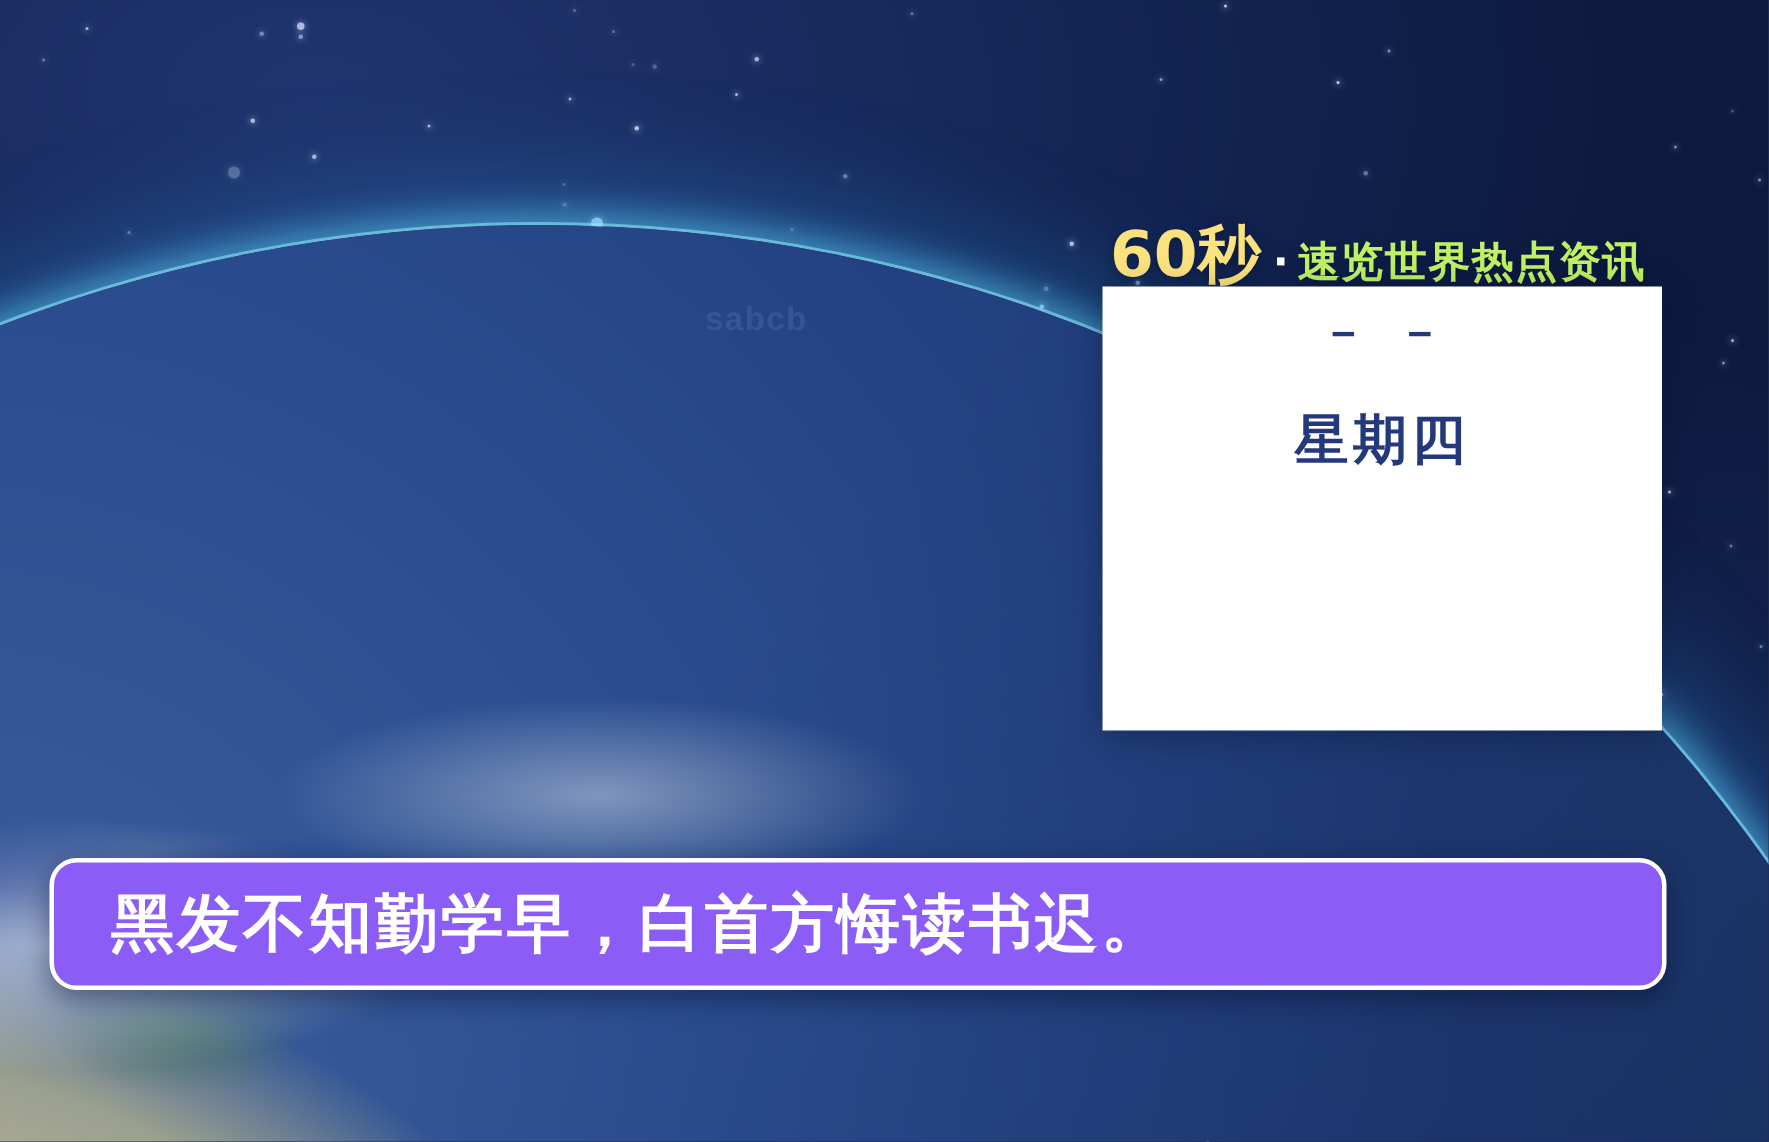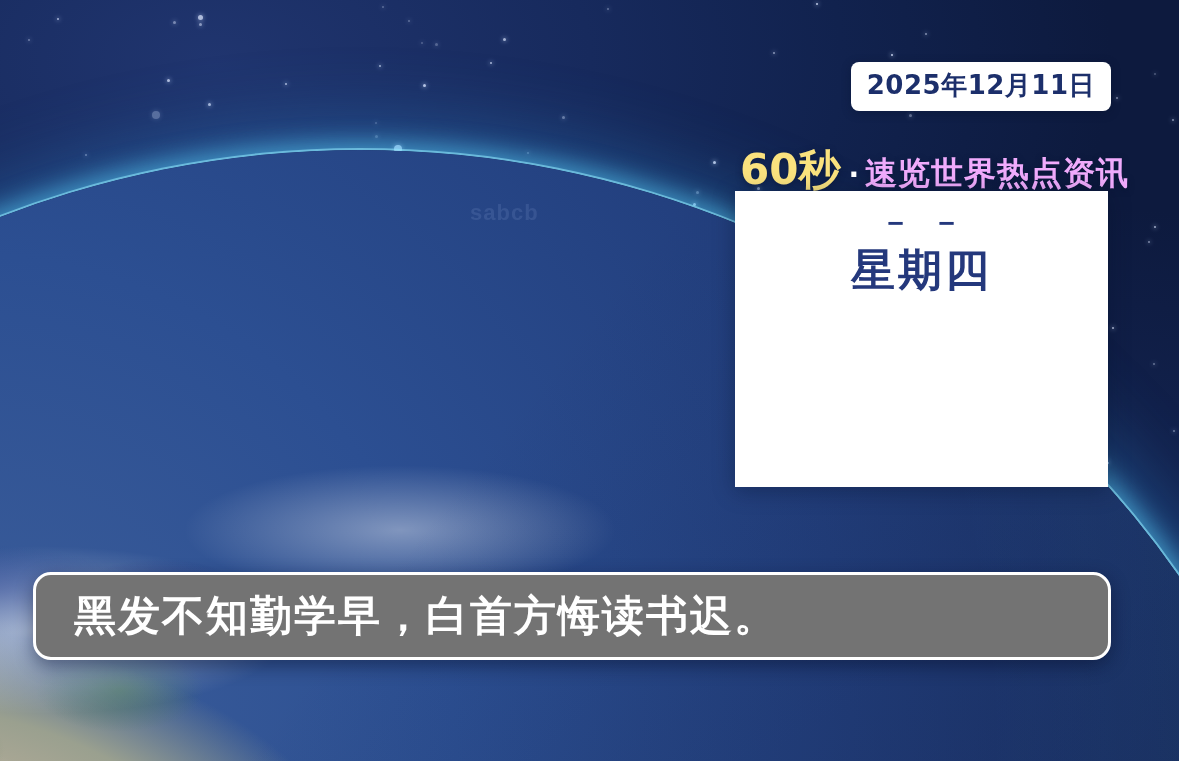--- a/index.html
+++ b/index.html
@@ -145,21 +145,21 @@
   }
   .tag-60{
     color:#FAE27E; font-size:42px; font-weight:700;
     text-shadow:0 2px 6px rgba(8,18,48,.5);
   }
   .tag-dot{
     color:#FFFFFF; font-size:28px; font-weight:700;
     margin:0 6px 0 8px;
   }
   .tag-text{
-    color:#f0abfc; font-size:32px; font-weight:700;
+    color:#bef264; font-size:28px; font-weight:700;
     letter-spacing:1px;
     text-shadow:0 2px 6px rgba(8,18,48,.5);
   }
 
   
   .info-card{
     position:absolute; left:735px; top:191px;
     width:373px; height:296px;
     background:#ffffff;
     z-index:8;
@@ -169,33 +169,33 @@
     box-shadow:0 4px 20px rgba(5,14,40,.35);
     font-family:"DejaVu Sans","Liberation Sans",sans-serif;
   }
   .issue-row{
     display:flex; align-items:center; gap:20px;
     color:#24387C; font-size:34px; font-weight:700;
     letter-spacing:1px;
   }
   .issue-dash{ font-size:30px; line-height:1; font-weight:700; }
   .weekday{
-    margin-top:4px;
-    color:#24387C; font-size:44px; font-weight:700; letter-spacing:3px;
+    margin-top:32px;
+    color:#24387C; font-size:36px; font-weight:700; letter-spacing:3px;
   }
   .lunar{
     margin-top:18px;
     color:#24387C; font-size:58px; font-weight:700; letter-spacing:4px;
   }
 
   
   .quote-banner{
     position:absolute; left:33px; top:572px;
     width:1078px; height:88px;
-    background:#737373;
+    background:#8b5cf6;
     border:3px solid #FFFFFF;
     border-radius:18px;
     display:flex; align-items:center;
     padding-left:38px;
     z-index:9;
     box-shadow:0 6px 18px rgba(6,14,40,.45);
   }
   .quote-text{
     color:#FFFFFF;
     font-size:42px;
@@ -338,21 +338,20 @@
     <div class="earth-atmo"></div>
     <div class="earth-shade"></div>
   </div>
   <div class="limb-glow"></div>
 
   <div class="watermark">sabcb</div>
 
   <div class="title-block">
   </div>
 
-  <div class="date-pill">2025年12月11日</div>
 
   <div class="tagline">
     <span class="tag-60">60秒</span>
     <span class="tag-dot">·</span>
     <span class="tag-text">速览世界热点资讯</span>
   </div>
 
   <div class="info-card">
     <div class="issue-row">
       <span class="issue-dash">－</span>

